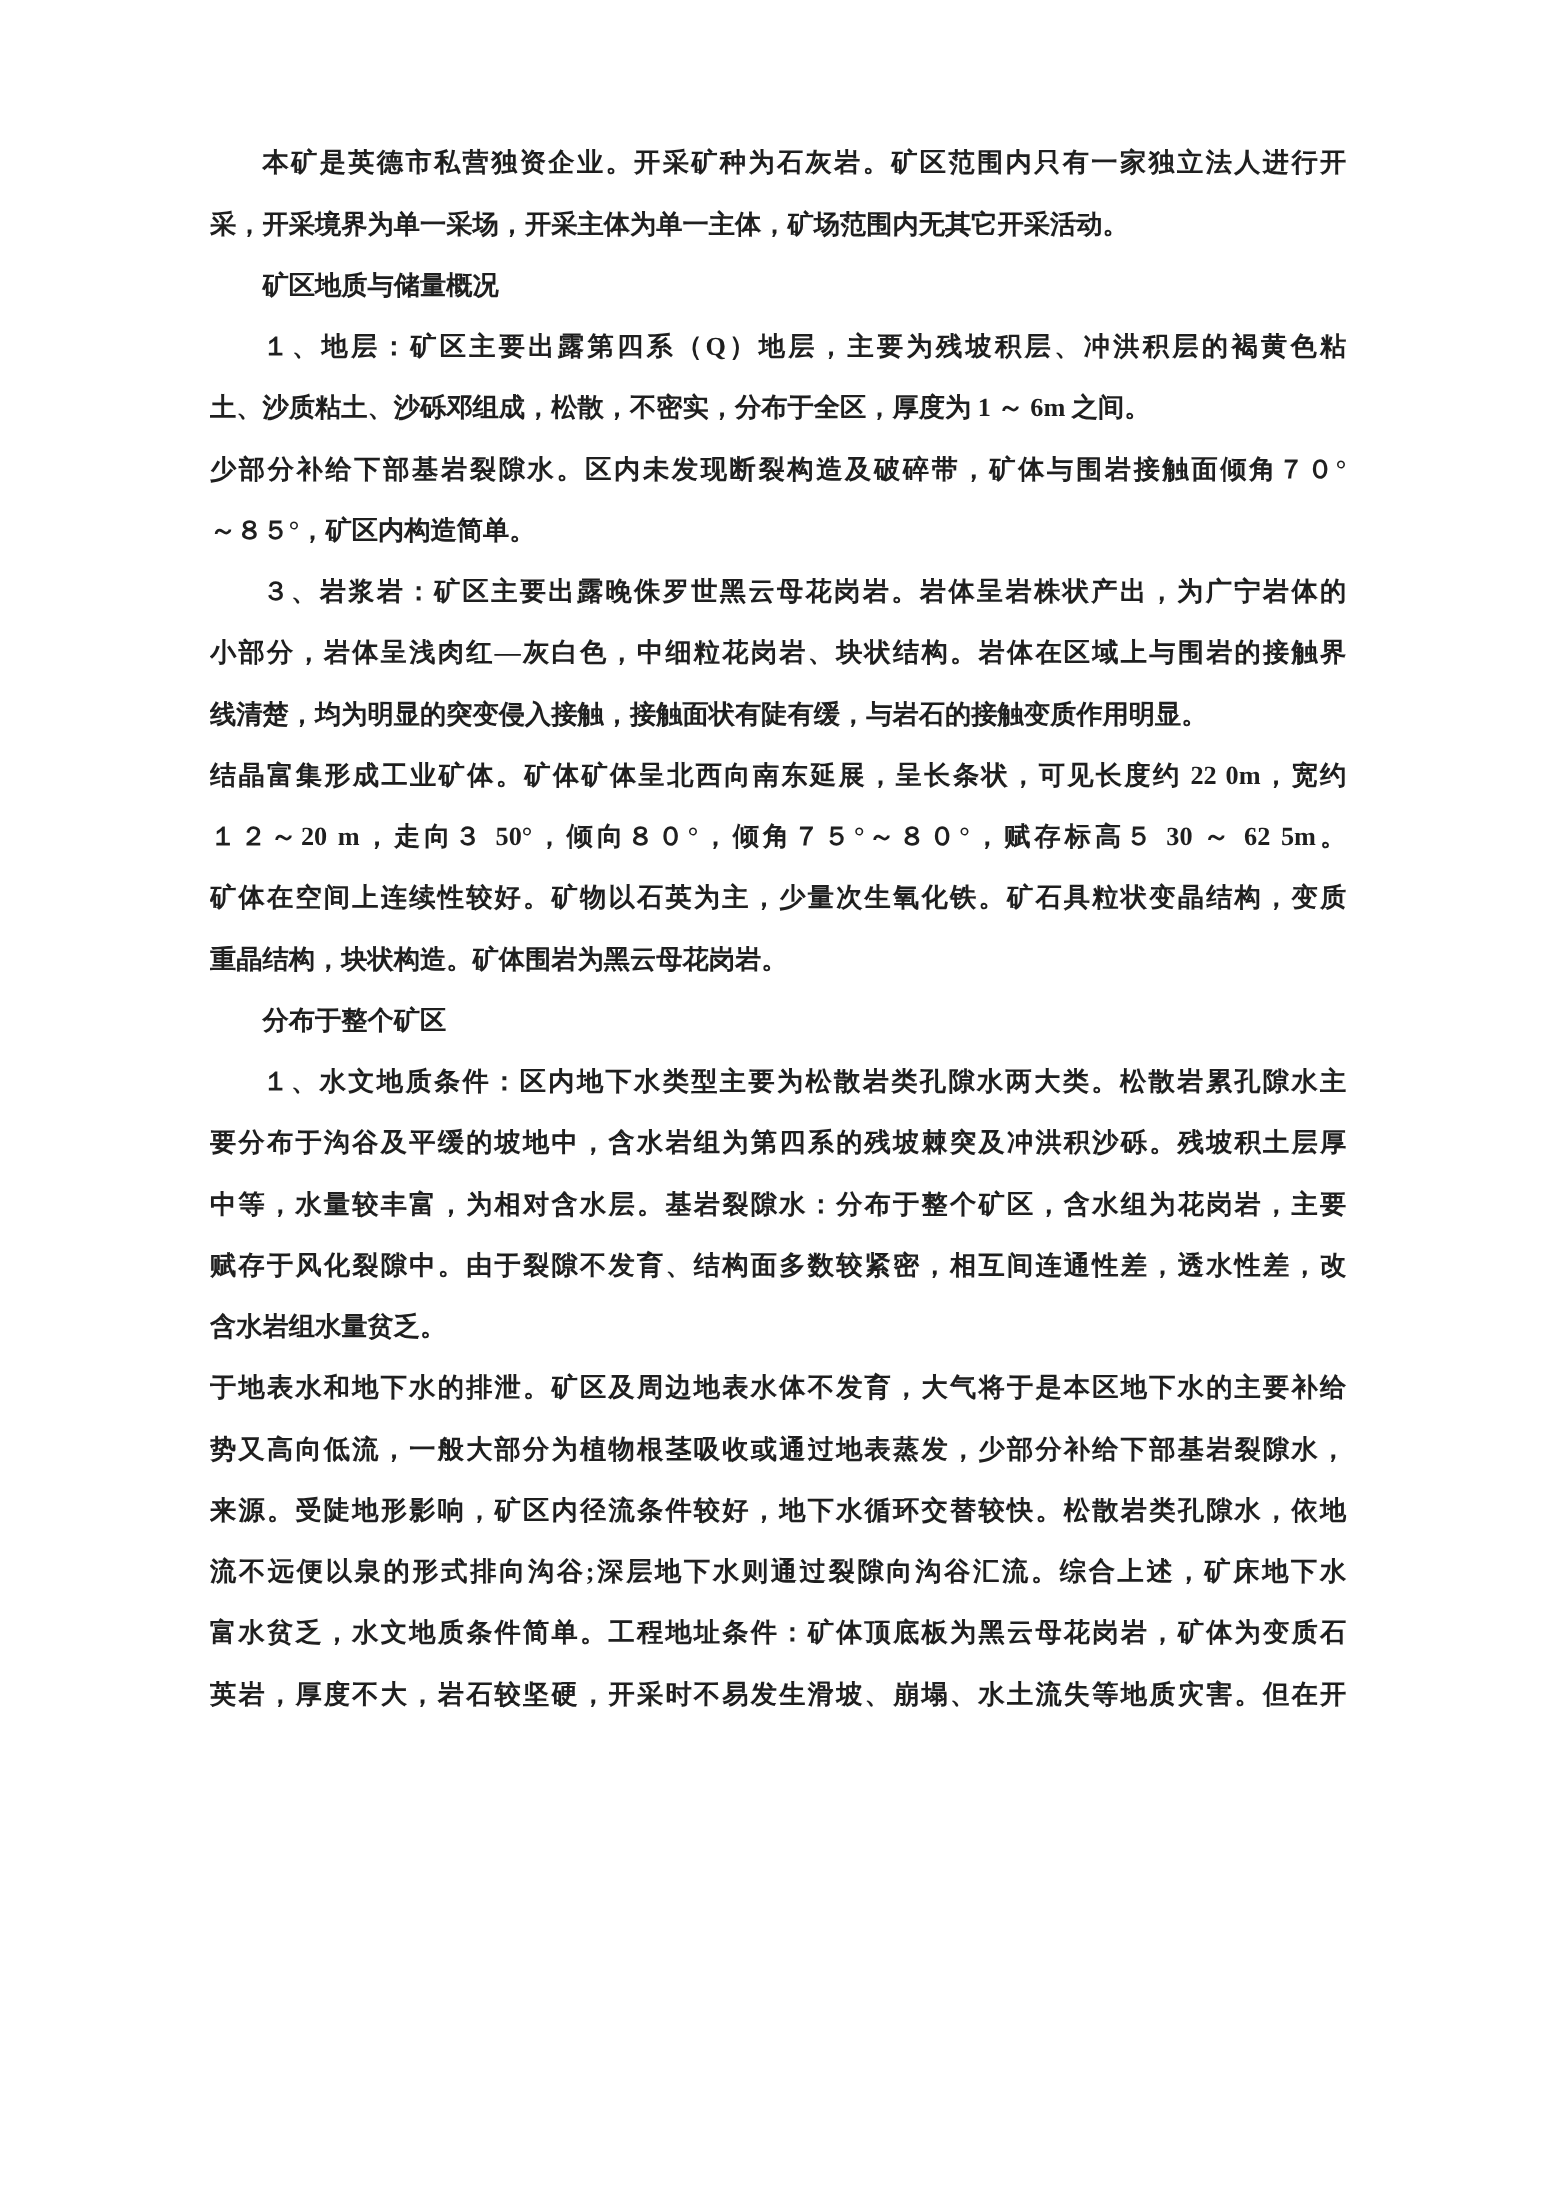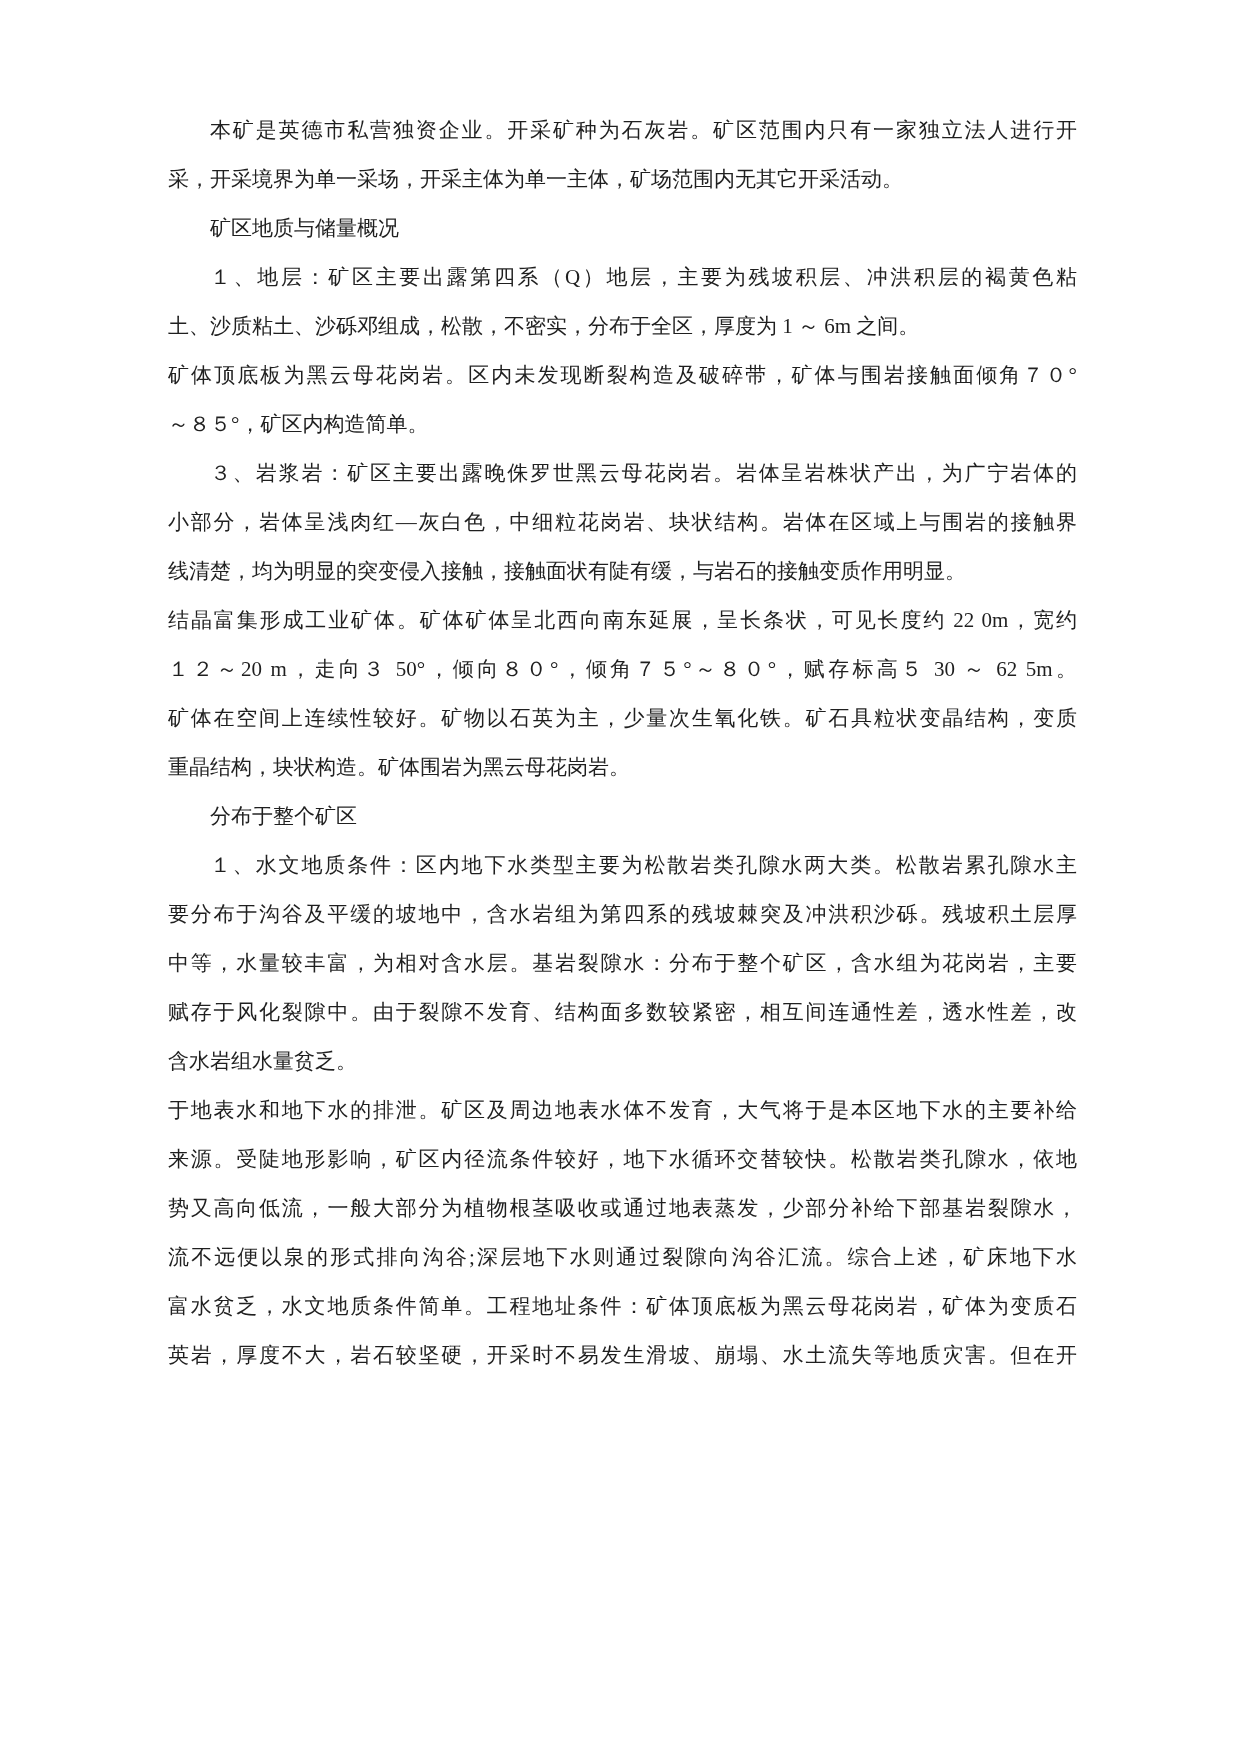--- a/index.html
+++ b/index.html
@@ -6,20 +6,21 @@
     margin: 0;
     padding: 0;
     background: #ffffff;
   }
   .page {
     position: relative;
     width: 1240px;
     height: 1753px;
     background: #ffffff;
     overflow: hidden;
+    font-weight: bold;
   }
   .content {
     position: absolute;
     left: 168px;
     top: 106px;
     width: 909px;
     font-family: "Liberation Serif", "DejaVu Serif", serif;
     font-size: 21px;
     color: #1f1f1f;
     font-kerning: none;
@@ -42,35 +43,35 @@
 </head>
 <body>
 
 <div class="page">
   <div class="content" id="document-body">
       <div class="line indent fill">本矿是英德市私营独资企业。开采矿种为石灰岩。矿区范围内只有一家独立法人进行开</div>
       <div class="line">采，开采境界为单一采场，开采主体为单一主体，矿场范围内无其它开采活动。</div>
       <div class="line indent">矿区地质与储量概况</div>
       <div class="line indent fill">１、地层：矿区主要出露第四系（Q）地层，主要为残坡积层、冲洪积层的褐黄色粘</div>
       <div class="line">土、沙质粘土、沙砾邓组成，松散，不密实，分布于全区，厚度为 1 ～ 6m 之间。</div>
-      <div class="line fill">矿体顶底板为黑云母花岗岩。区内未发现断裂构造及破碎带，矿体与围岩接触面倾角７０°</div>
+      <div class="line fill">少部分补给下部基岩裂隙水。区内未发现断裂构造及破碎带，矿体与围岩接触面倾角７０°</div>
       <div class="line">～８５°，矿区内构造简单。</div>
       <div class="line indent fill">３、岩浆岩：矿区主要出露晚侏罗世黑云母花岗岩。岩体呈岩株状产出，为广宁岩体的</div>
       <div class="line fill">小部分，岩体呈浅肉红—灰白色，中细粒花岗岩、块状结构。岩体在区域上与围岩的接触界</div>
       <div class="line">线清楚，均为明显的突变侵入接触，接触面状有陡有缓，与岩石的接触变质作用明显。</div>
       <div class="line fill">结晶富集形成工业矿体。矿体矿体呈北西向南东延展，呈长条状，可见长度约 22 0m，宽约</div>
       <div class="line fill">１２～20 m，走向３ 50°，倾向８０°，倾角７５°～８０°，赋存标高５ 30 ～ 62 5m。</div>
       <div class="line fill">矿体在空间上连续性较好。矿物以石英为主，少量次生氧化铁。矿石具粒状变晶结构，变质</div>
       <div class="line">重晶结构，块状构造。矿体围岩为黑云母花岗岩。</div>
       <div class="line indent">分布于整个矿区</div>
       <div class="line indent fill">１、水文地质条件：区内地下水类型主要为松散岩类孔隙水两大类。松散岩累孔隙水主</div>
       <div class="line fill">要分布于沟谷及平缓的坡地中，含水岩组为第四系的残坡棘突及冲洪积沙砾。残坡积土层厚</div>
       <div class="line fill">中等，水量较丰富，为相对含水层。基岩裂隙水：分布于整个矿区，含水组为花岗岩，主要</div>
       <div class="line fill">赋存于风化裂隙中。由于裂隙不发育、结构面多数较紧密，相互间连通性差，透水性差，改</div>
       <div class="line">含水岩组水量贫乏。</div>
       <div class="line fill">于地表水和地下水的排泄。矿区及周边地表水体不发育，大气将于是本区地下水的主要补给</div>
+      <div class="line fill">势又高向低流，一般大部分为植物根茎吸收或通过地表蒸发，少部分补给下部基岩裂隙水，</div>
       <div class="line fill">来源。受陡地形影响，矿区内径流条件较好，地下水循环交替较快。松散岩类孔隙水，依地</div>
-      <div class="line fill">势又高向低流，一般大部分为植物根茎吸收或通过地表蒸发，少部分补给下部基岩裂隙水，</div>
       <div class="line fill">流不远便以泉的形式排向沟谷;深层地下水则通过裂隙向沟谷汇流。综合上述，矿床地下水</div>
       <div class="line fill">富水贫乏，水文地质条件简单。工程地址条件：矿体顶底板为黑云母花岗岩，矿体为变质石</div>
       <div class="line fill">英岩，厚度不大，岩石较坚硬，开采时不易发生滑坡、崩塌、水土流失等地质灾害。但在开</div>
     </div>
 </div>
 
 </body></html>

